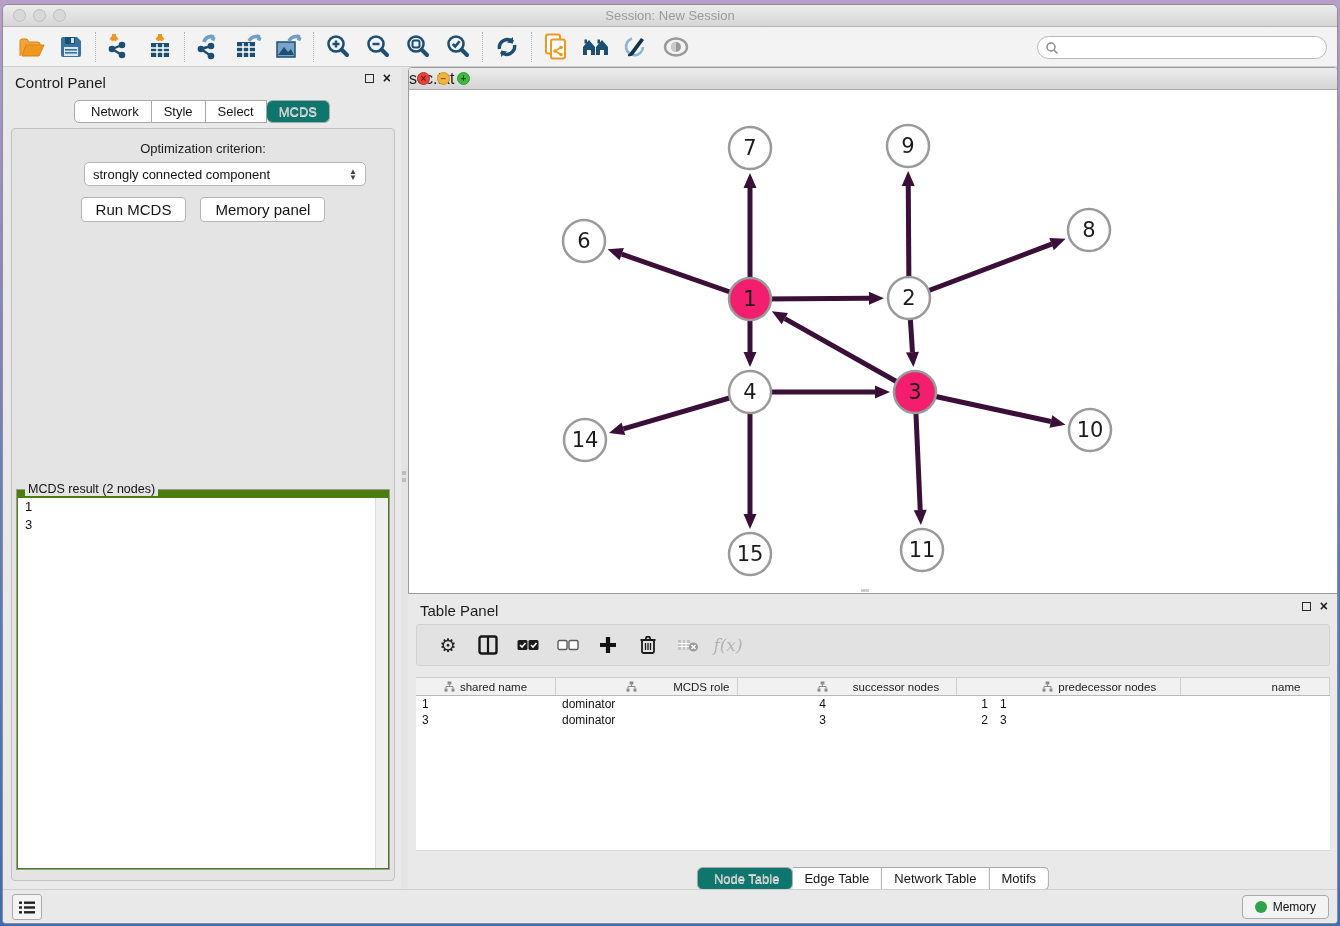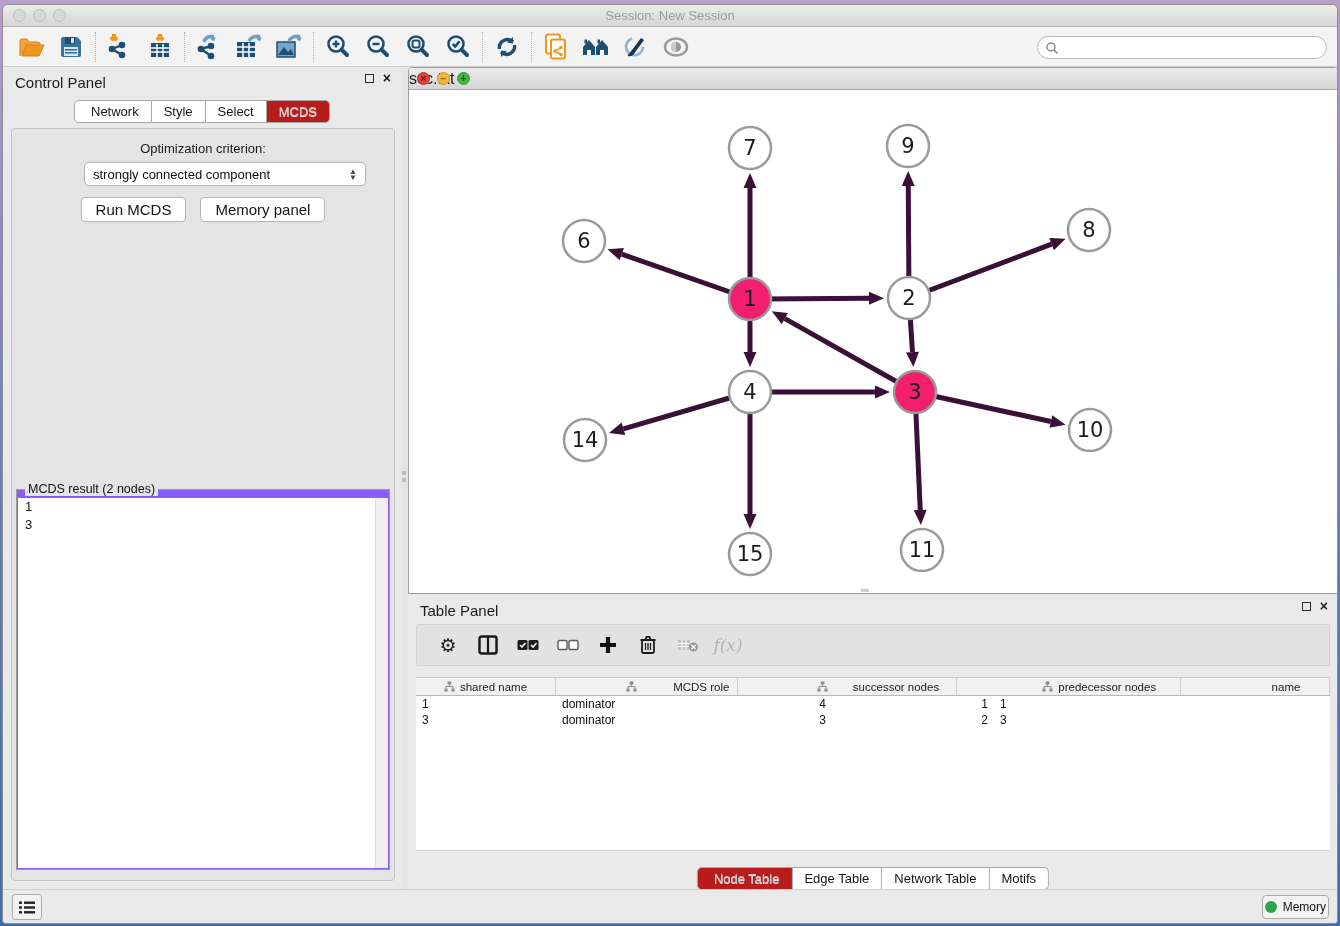--- a/index.html
+++ b/index.html
@@ -43,41 +43,41 @@
   .panel-icons { position:absolute; right:10px; top:6px; display:flex; gap:9px; align-items:center; }
   .float-ic { width:9px; height:9px; border:1.5px solid #2b2b2b; display:inline-block; }
   .close-ic { font-size:14px; font-weight:bold; color:#1b1b1b; line-height:9px; }
   .tabs { display:flex; }
   .tabs .tab {
     background:#fff; border:1px solid #a8a8a8; border-left:none;
     padding:3px 12px; font-size:13px; color:#141414; white-space:nowrap;
   }
   .tabs .tab:first-child { border-left:1px solid #a8a8a8; border-radius:5px 0 0 5px;padding-left:16px; }
   .tabs .tab:last-child { border-radius:0 5px 5px 0; }
-  .tabs .tab.selected { background:#b91c1c; color:#c6c6c6; text-shadow:0 1px 0 #eee; }
+  .tabs .tab.selected { background:#0f766e; color:#c6c6c6; text-shadow:0 1px 0 #eee;border-radius:6px; }
   .cp-tabs { position:absolute; top:32px; left:50%; transform:translateX(-50%); }
   .cp-content {
     position:absolute; left:8px; right:6px; top:60px; bottom:8px;
     background:#e4e4e4; border:1px solid #c2c2c2; border-radius:4px;
   }
   .opt-label { position:absolute; top:12px; width:100%; text-align:center; font-size:13px; color:#1a1a1a; }
   .criterion-select {
     position:absolute; top:33px; left:28px; right:28px; height:24px;
     background:#fff; border:1px solid #b5b5b5; border-radius:5px;
     display:flex; align-items:center; padding:0 8px; font-size:13px; color:#111;margin-left:44px;
   }
   .spinner { margin-left:auto; display:flex; flex-direction:column; gap:1px; color:#444; font-size:8px; line-height:5px; }
   .btn-row { position:absolute; top:68px; width:100%; display:flex; justify-content:center; gap:14px; }
   .btn {
     background:#fff; border:1px solid #b5b5b5; border-radius:4px;
     font-size:15px; color:#141414; padding:3px 14px; min-width:90px; text-align:center;
   }
   .result-fieldset {
     position:absolute; left:4px; right:4px; top:360px; bottom:10px;
-    border:1px solid #9a9a9a; background:#8b5cf6;
+    border:1px solid #9a9a9a; background:#4d7c0f;
   }
   .result-legend {
     position:absolute; top:-8px; left:8px; background:transparent; padding:0 3px;
     font-size:12.5px; color:#111; background:linear-gradient(#e4e4e4,#e4e4e4);
   }
   .result-area { position:absolute; inset:8px 1px 1px 1px; background:#fff; overflow:hidden; }
   .result-line { font-size:13px; color:#111; padding:1px 0 1px 7px; line-height:16px; }
   .result-scroll { position:absolute; top:8px; bottom:1px; right:1px; width:13px; background:#efefef; border-left:1px solid #dcdcdc; }
   .divider { position:absolute; left:398px; top:63px; width:7px; bottom:34px; background:#e4e4e4; }
   .divider .grip { position:absolute; top:403px; left:1px; width:4px; height:4px; background:#bdbdbd; box-shadow:0 7px 0 #bdbdbd; }
@@ -118,21 +118,21 @@
   
   .statusbar { position:absolute; left:0; right:0; bottom:0; height:34px; background:#e9e9e9; border-top:1px solid #cfcfcf; }
   .list-btn {
     position:absolute; left:9px; top:4px; width:30px; height:26px;
     background:#f3f3f3; border:1px solid #ababab; border-radius:3px;
     display:flex; align-items:center; justify-content:center;
   }
   .memory-btn {
     position:absolute; right:8px; top:5px; height:24px;
     background:#f3f3f3; border:1px solid #ababab; border-radius:4px;
-    display:flex; align-items:center; gap:6px; padding:0 2px; font-size:12px; color:#111;
+    display:flex; align-items:center; gap:6px; padding:0 12px; font-size:12px; color:#111;
   }
   .mem-dot { width:12px; height:12px; border-radius:50%; background:#2fa34c; }
 </style>
 </head>
 <body>
 
 <div class="app">
 
   <div class="titlebar">
     <div class="lights">

